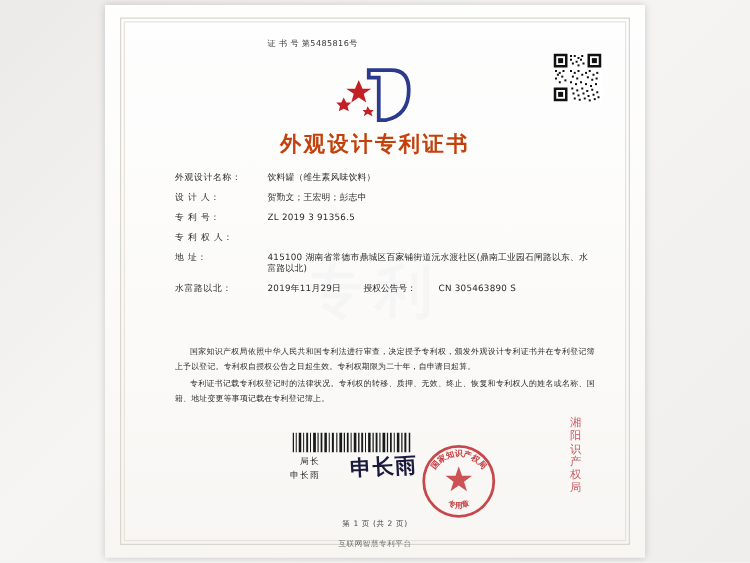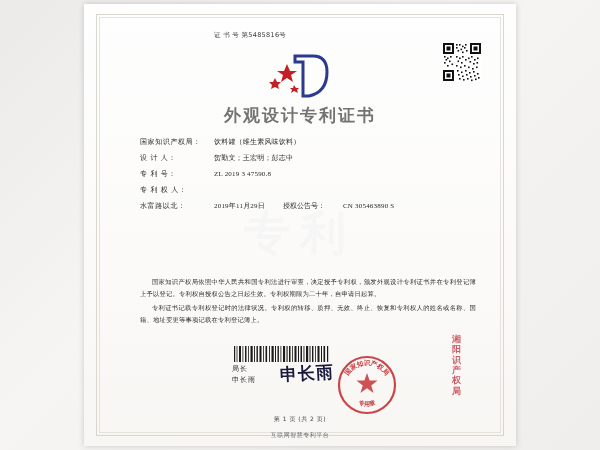--- a/index.html
+++ b/index.html
@@ -95,21 +95,21 @@
   
   .title {
     position: absolute;
     left: 0;
     right: 0;
     top: 100px;
     text-align: center;
     font-family: "DejaVu Sans", sans-serif;
     font-size: 17px;
     font-weight: bold;
-    color: #737373;
+    color: #c2410c;
     letter-spacing: 2px;
   }
 
   
   .fields {
     position: absolute;
     left: 56px;
     top: 134px;
     right: 40px;
   }
@@ -125,21 +125,20 @@
     width: 74px;
     flex: 0 0 74px;
     letter-spacing: 0.6px;
     color: #2a2a2a;
     white-space: nowrap;
   }
   .field-value {
     flex: 1;
     letter-spacing: 0.2px;
     word-break: break-all;
-    font-family: Liberation Serif, serif;
   }
   .field-row.two-col .field-value {
     flex: 0 0 auto;
     margin-right: 18px;
   }
   .sub-label {
     flex: 0 0 auto;
     width: 60px;
     white-space: nowrap;
   }
@@ -168,20 +167,21 @@
   }
 
   
   .sign-block {
     position: absolute;
     left: 148px;
     top: 360px;
     font-size: 7px;
     color: #2a2a2a;
     line-height: 1.6;
+    text-align: right;
   }
   .sign-label { letter-spacing: 1px; }
   .signature {
     position: absolute;
     left: 196px;
     top: 358px;
     font-family: "DejaVu Serif", serif;
     font-size: 17px;
     color: #1a1a3c;
     font-weight: bold;
@@ -199,23 +199,24 @@
   }
 
   
   .vertical-stamp {
     position: absolute;
     right: 46px;
     top: 330px;
     width: 18px;
     color: #c4414a;
     font-size: 9px;
-    font-weight: bold;
+    font-weight: normal;
     letter-spacing: 1px;
     line-height: 1.15;
+    text-align: center;
     opacity: 0.85;
   }
 
   
   .page-no {
     position: absolute;
     left: 0; right: 0;
     bottom: 22px;
     text-align: center;
     font-size: 6px;
@@ -338,33 +339,37 @@
           <polygon points="10,26 12,30 16,30 13,33 14,37 10,35 6,37 7,33 4,30 8,30" fill="#c32026"></polygon>
           <polygon points="29,33 31,36 34,36 32,38 33,41 29,39 26,41 27,38 25,36 28,36" fill="#c32026"></polygon>
         </g>
       </svg>
     </div>
 
     <div class="title">外观设计专利证书</div>
 
     <div class="fields">
       <div class="field-row">
-        <div class="field-label">国家知识产权局：</div>
+        <div class="field-label">外观设计名称：</div>
         <div class="field-value">饮料罐（维生素风味饮料）</div>
       </div>
       <div class="field-row">
         <div class="field-label">设 计 人：</div>
         <div class="field-value">贺勤文；王宏明；彭志中</div>
       </div>
       <div class="field-row">
         <div class="field-label">专 利 号：</div>
-        <div class="field-value">ZL 2019 3 47590.8</div>
+        <div class="field-value">ZL 2019 3 91356.5</div>
       </div>
       <div class="field-row">
         <div class="field-label">专 利 权 人：</div>
+      </div>
+      <div class="field-row">
+        <div class="field-label">地           址：</div>
+        <div class="field-value">415100 湖南省常德市鼎城区百家铺街道沅水渡社区(鼎南工业园石闸路以东、水富路以北)</div>
       </div>
       <div class="field-row two-col">
         <div class="field-label">水富路以北：</div>
         <div class="field-value">2019年11月29日</div>
         <div class="sub-label">授权公告号：</div>
         <div class="field-value">CN 305463890 S</div>
       </div>
     </div>
 
     <div class="body-text">

